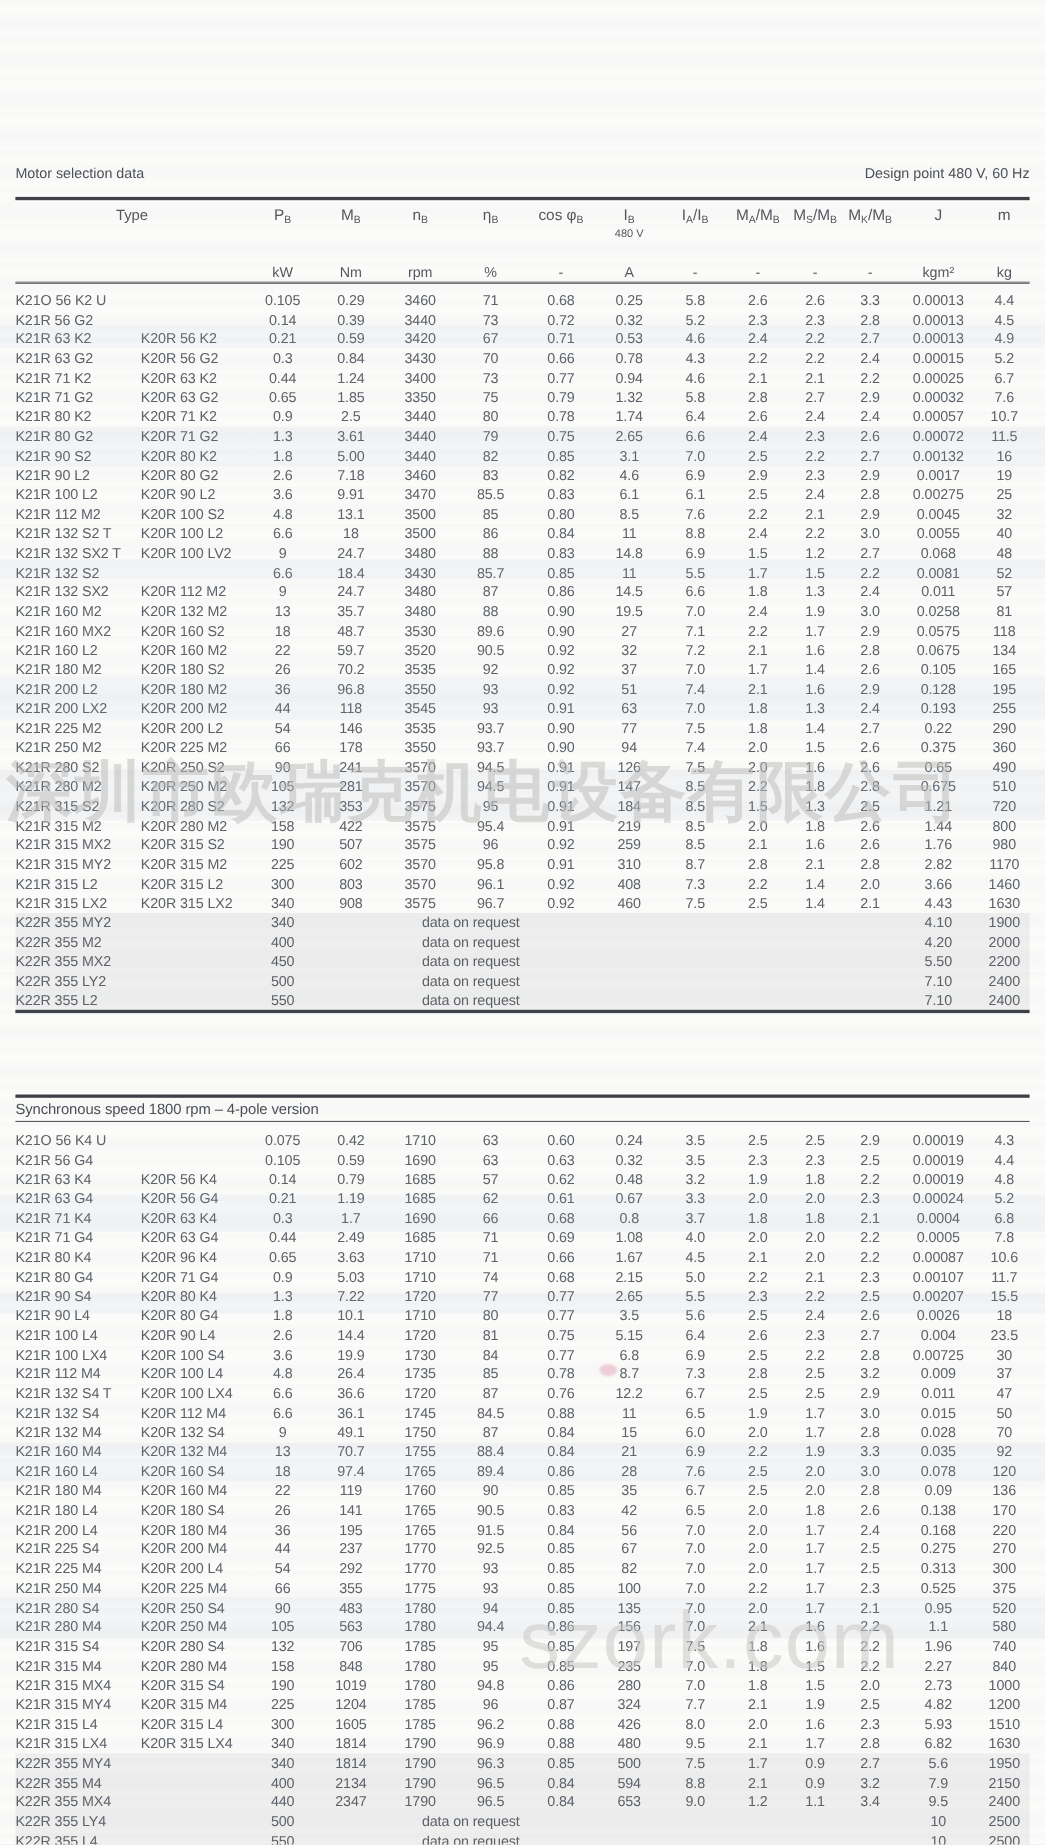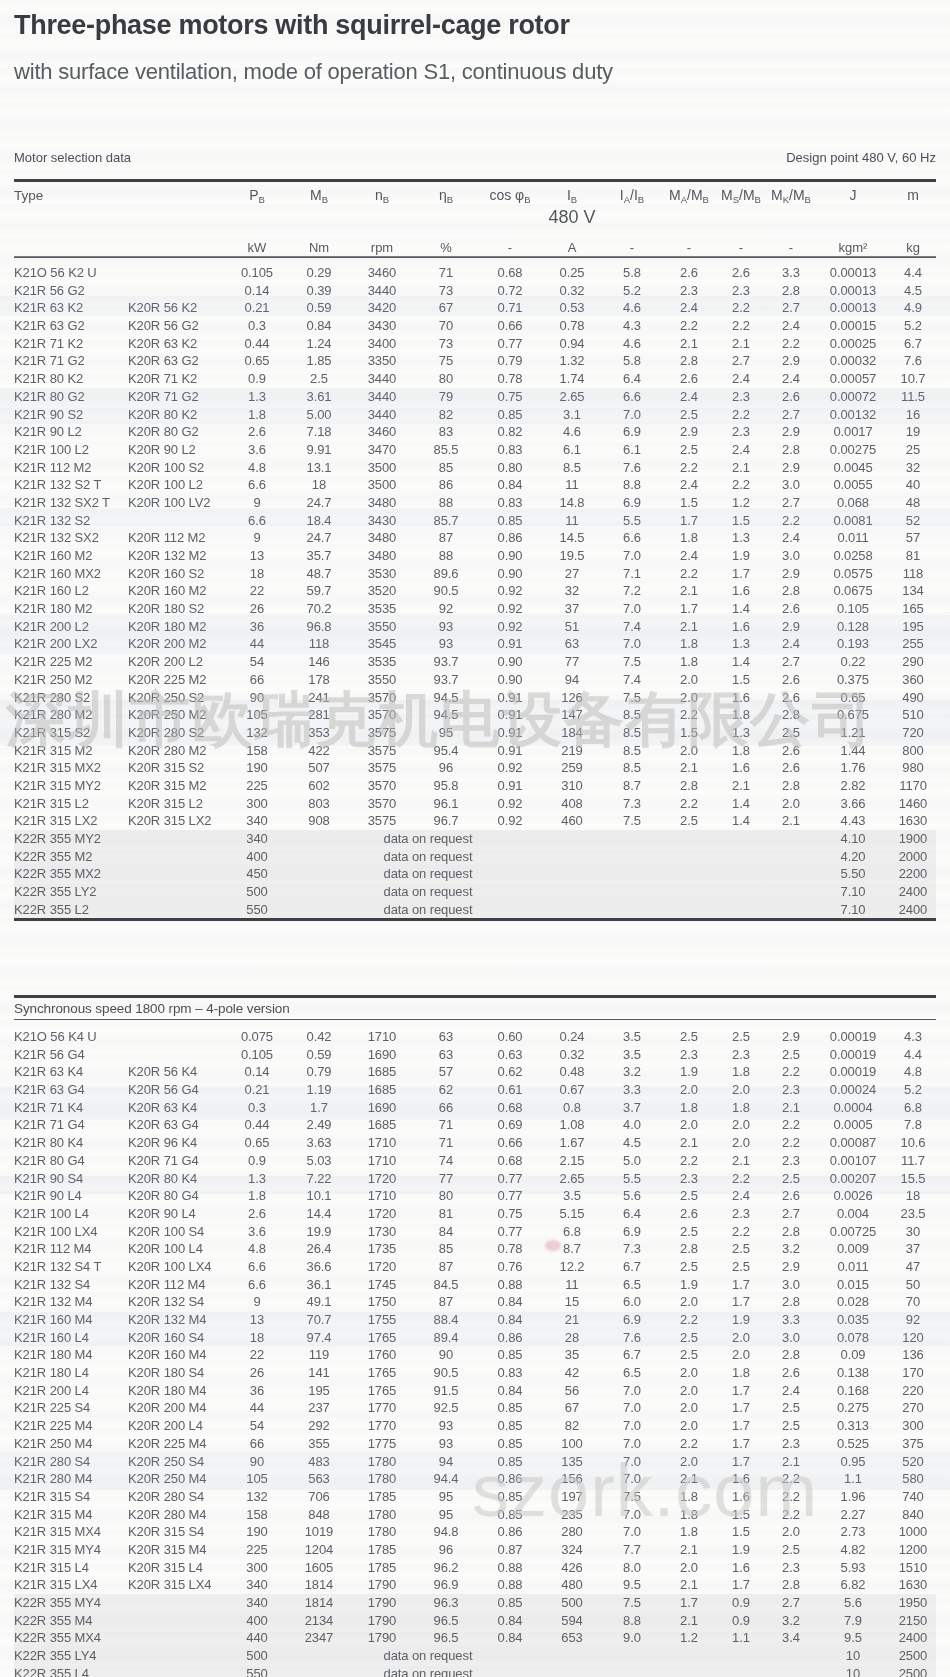--- a/index.html
+++ b/index.html
@@ -39,25 +39,25 @@
   .rule-heavy{height:2.5px;background:#3e4147;}
   .rule-med{height:1.5px;background:#55585e;}
   .rule-thin{height:1px;background:#7a7d82;}
   .grid{
     display:grid;
     grid-template-columns:114px 98px 62px 62px 64px 64px 64px 60px 60px 54px 50px 50px 74px 46px;
     align-items:baseline;
   }
   .sym-row{height:26px;padding-top:5px;position:relative;}
   .sym-row .c{text-align:center;font-size:14px;color:#53575e;position:relative;}
-  .sym-row .type-c{grid-column:1 / 3;text-align:left;font-size:13.5px;}
+  .sym-row .type-c{grid-column:1 / 3;text-align:center;font-size:13.5px;}
   sub.s{font-size:9.5px;vertical-align:-3px;letter-spacing:0;}
   .line2{
     position:absolute;left:0;right:0;top:20px;
-    text-align:center;font-size:18px;color:#53575e;
+    text-align:center;font-size:10px;color:#53575e;
   }
   .units-row{height:16px;margin-top:27px;}
   .units-row .c{text-align:center;font-size:13px;color:#55595f;}
   .section-title{
     height:21px;line-height:22px;
     font-size:13.5px;color:#4c5056;letter-spacing:-0.1px;
   }
   .rows{margin-top:6px;}
   .t2 .rows{margin-top:8px;}
   .row{height:17.7px;line-height:17.7px;}
@@ -85,22 +85,20 @@
   .wm-site{
     left:472px;top:1448px;font-size:74px;letter-spacing:1px;
     font-weight:normal;color:rgba(200,200,197,0.55);
   }
 </style>
 </head>
 <body>
 
 <div class="sheet">
 
-  <h1 class="abs page-title">Three-phase motors with squirrel-cage rotor</h1>
-  <p class="abs subtitle sub1">with surface ventilation, mode of operation S1, continuous duty</p>
 
   <div class="abs meta-row">
     <span>Motor selection data</span>
     <span>Design point 480 V, 60 Hz</span>
   </div>
 
   <div class="abs tblock t1">
     <div class="rule-heavy"></div>
     <div class="grid sym-row" id="sym-row-1">
         <div class="c type-c">Type</div>

